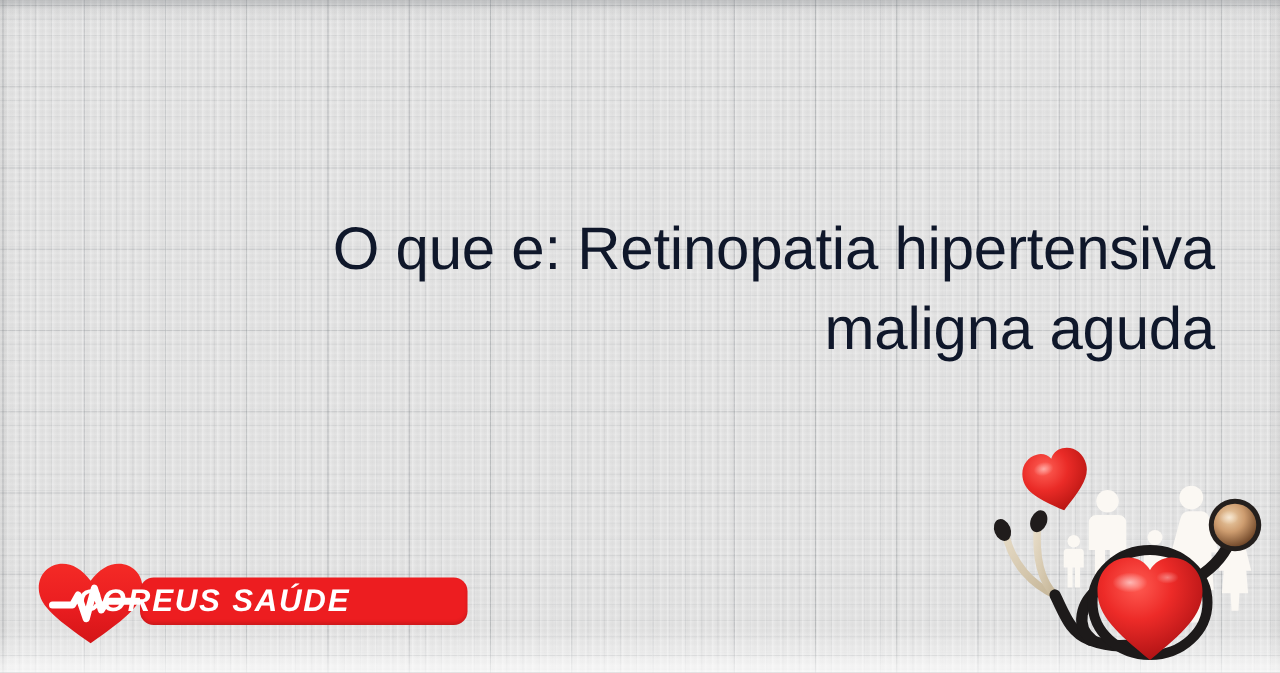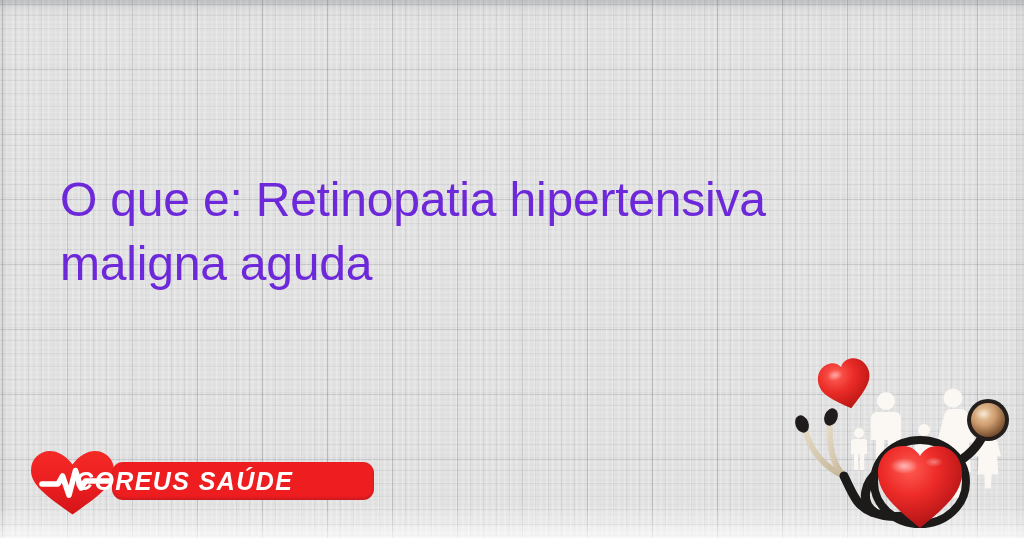--- a/index.html
+++ b/index.html
@@ -51,22 +51,22 @@
       linear-gradient(to left, rgba(150,150,150,0.14) 0px, rgba(0,0,0,0) 10px);
     pointer-events: none;
   }
 
   
   #headline {
     position: absolute;
     left: 60px;
     top: 168px;
     width: 912px;
-    text-align: left;
-    color: #6d28d9;
+    text-align: right;
+    color: #0f172a;
     font-size: 48px;
     line-height: 64px;
     font-weight: 400;
     letter-spacing: -0.2px;
     white-space: pre-line;
   }
 
   
   #brand-logo {
     position: absolute;
@@ -91,21 +91,21 @@
     height: 38px;
     background: #ed1d20;
     border-radius: 11px;
     box-shadow: inset 0 -2px 3px rgba(0,0,0,0.14);
   }
   #brand-badge-text {
     position: absolute;
     left: 0; right: 0;
     top: 50%;
     transform: translateY(-50%);
-    padding-left: 47px;
+    padding-left: 34px;
     color: #ffffff;
     font-size: 25px;
     font-weight: bold;
     font-style: italic;
     letter-spacing: 1.4px;
     line-height: 1;
   }
 
   
   #health-collage {

